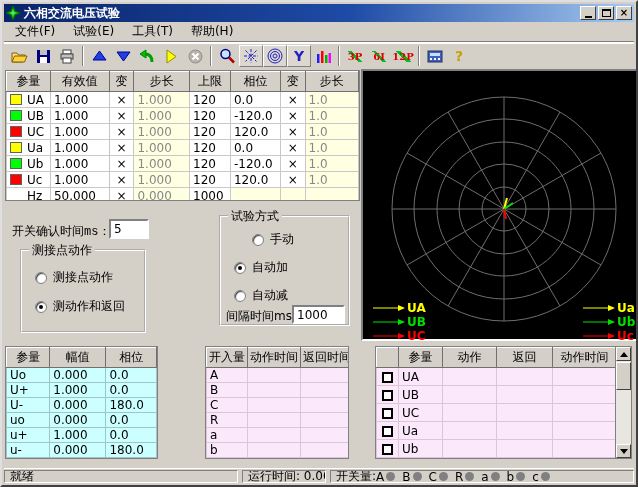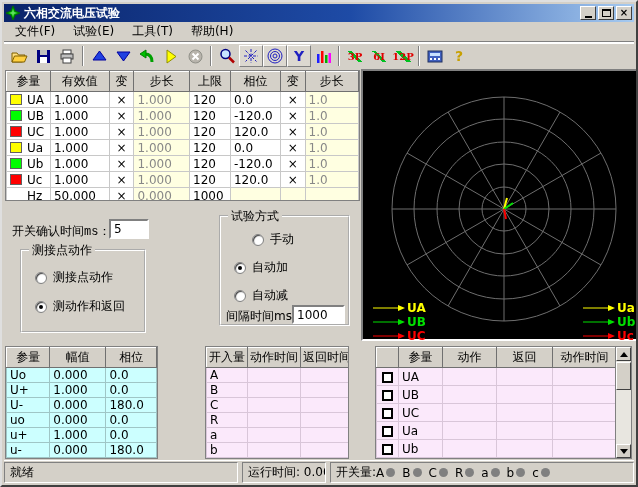--- a/index.html
+++ b/index.html
@@ -63,21 +63,21 @@
   .rtable th{height:15px;}
   .rtable td{height:18px;}
   .cb{width:11px;height:11px;background:#fff;border:2px solid #000;display:inline-block;vertical-align:middle;}
   .scrollbar{position:absolute;right:0;top:0;bottom:0;width:16px;background:#E8E6E0;border-left:1px solid #808080;}
   .sbtn{position:absolute;left:0;width:15px;height:14px;background:#D4D0C8;border:1px solid;
         border-color:#fff #404040 #404040 #fff;display:flex;align-items:center;justify-content:center;}
   .tri-up{width:0;height:0;border-left:4px solid transparent;border-right:4px solid transparent;border-bottom:5px solid #000;}
   .tri-down{width:0;height:0;border-left:4px solid transparent;border-right:4px solid transparent;border-top:5px solid #000;}
   .thumb{position:absolute;left:0;top:15px;width:15px;height:28px;background:#D4D0C8;border:1px solid;border-color:#fff #404040 #404040 #fff;}
   
-  .statusbar{position:absolute;left:2px;bottom:2px;width:630px;height:23px;display:flex;gap:4px;align-items:stretch;
+  .statusbar{position:absolute;left:2px;bottom:2px;width:630px;height:15px;display:flex;gap:4px;align-items:stretch;
              border-top:1px solid #fff;padding-top:1px;}
   .sb-panel{border:1px solid;border-color:#808080 #fff #fff #808080;display:flex;align-items:center;
             padding:0 5px;white-space:nowrap;overflow:hidden;}
   .dot{width:9px;height:9px;border-radius:50%;background:#808080;display:inline-block;margin:0 7px 0 2px;flex:0 0 auto;}
   .sw-item{display:flex;align-items:center;}
 </style>
 </head>
 <body>
 
 <div class="win">

